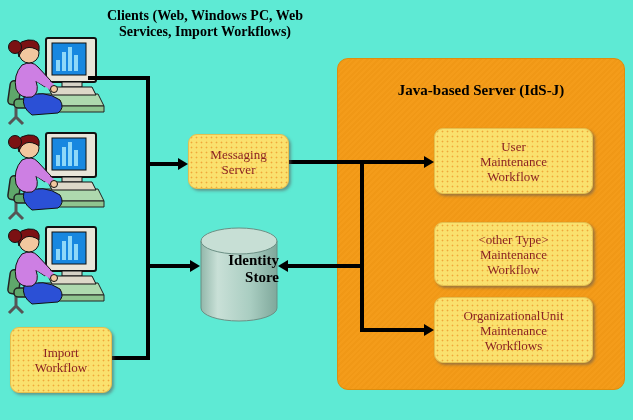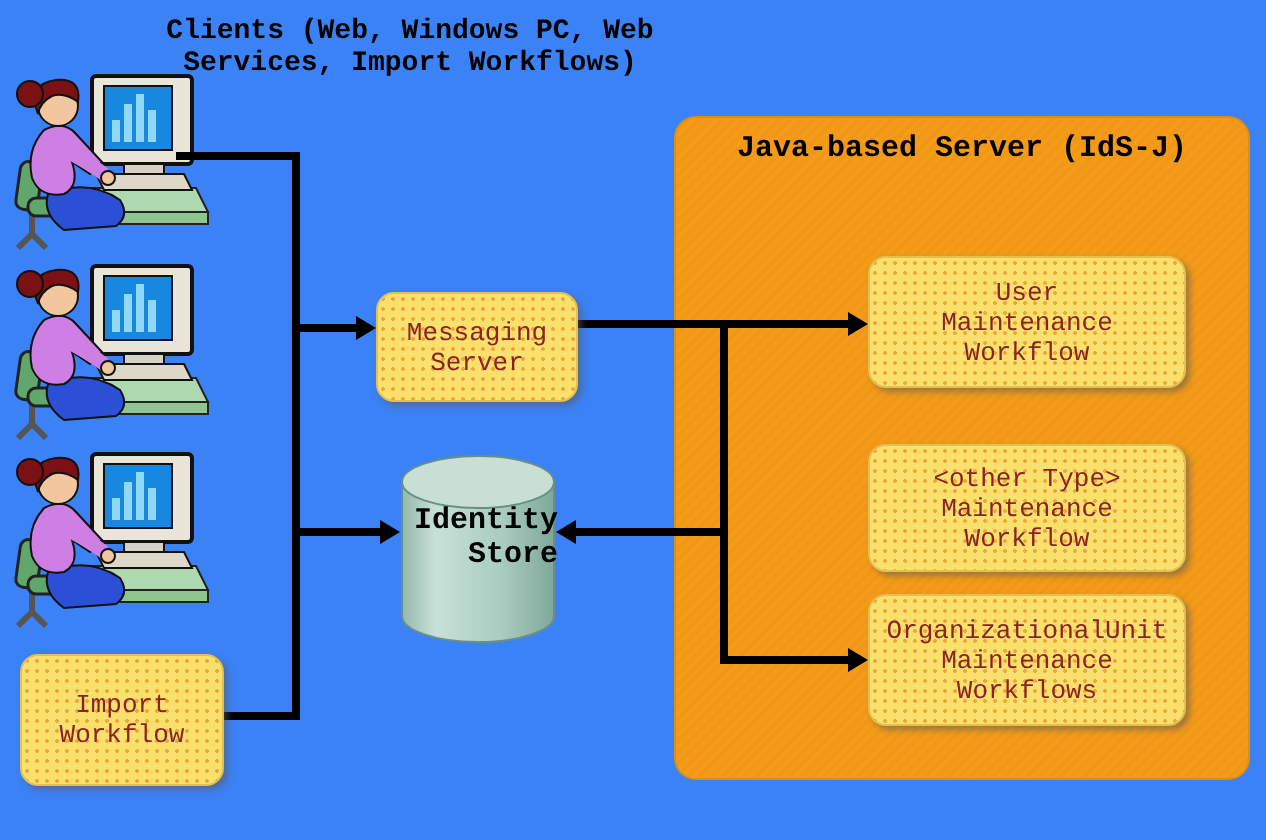--- a/index.html
+++ b/index.html
@@ -1,33 +1,34 @@
 <!DOCTYPE html>
 <html><head>
 <meta charset="utf-8">
 <style>
   html,body{margin:0;padding:0;background:#fff;}
   .canvas{
-    position:relative;width:633px;height:420px;background:#3b82f6;
-    font-family:Liberation Mono, monospace;overflow:hidden;
+    position:relative;width:633px;height:420px;background:#5eead4;
+    font-family:Liberation Serif, serif;overflow:hidden;
   }
   .diagram-title{
     position:absolute;left:80px;top:8px;width:250px;text-align:center;
     font-weight:bold;font-size:14px;line-height:16px;color:#000;
     white-space:pre-line;
   }
   .orange-box{
     position:absolute;left:337px;top:58px;width:286px;height:330px;
     background:#F49C1A;
     background-image:repeating-linear-gradient(135deg,rgba(230,140,10,.25) 0 2px,transparent 2px 4px);
     border:1px solid #DE8D0D;border-radius:11px;
   }
   .orange-title{
     text-align:center;font-weight:bold;font-size:15px;color:#000;
     padding-top:7px;
+    margin-top:16px;
   }
   .ybox{
     position:absolute;
     background-color:#FAE16E;
     background-image:radial-gradient(#EFA83A 0.8px,transparent 1.1px);
     background-size:5px 5px;
     border:1px solid #E4C050;border-radius:9px;
     box-shadow:2px 2px 3px rgba(90,90,90,.55);
     color:#8B2323;font-size:13px;line-height:15px;text-align:center;
     display:flex;align-items:center;justify-content:center;
@@ -114,21 +115,21 @@
   <div class="line" style="left:110px;top:356px;width:40px;height:4px"></div>
 
   <div class="line" style="left:287px;top:160px;width:139px;height:4px"></div>
   <div class="arrow-r" style="left:424px;top:156px"></div>
   <div class="line" style="left:360px;top:160px;width:4px;height:172px"></div>
   <div class="line" style="left:287px;top:264px;width:75px;height:4px"></div>
   <div class="arrow-l" style="left:278px;top:260px"></div>
   <div class="line" style="left:362px;top:328px;width:62px;height:4px"></div>
   <div class="arrow-r" style="left:424px;top:324px"></div>
 
-  <div class="ybox" style="left:188px;top:146px;width:99px;height:53px">Messaging
+  <div class="ybox" style="left:188px;top:134px;width:99px;height:53px">Messaging
 Server</div>
 
   <div class="ybox" style="left:10px;top:327px;width:100px;height:64px">Import
 Workflow</div>
 
   <div class="ybox" style="left:434px;top:128px;width:157px;height:64px">User
 Maintenance
 Workflow</div>
 
   <div class="ybox" style="left:434px;top:222px;width:157px;height:62px">&lt;other Type&gt;

